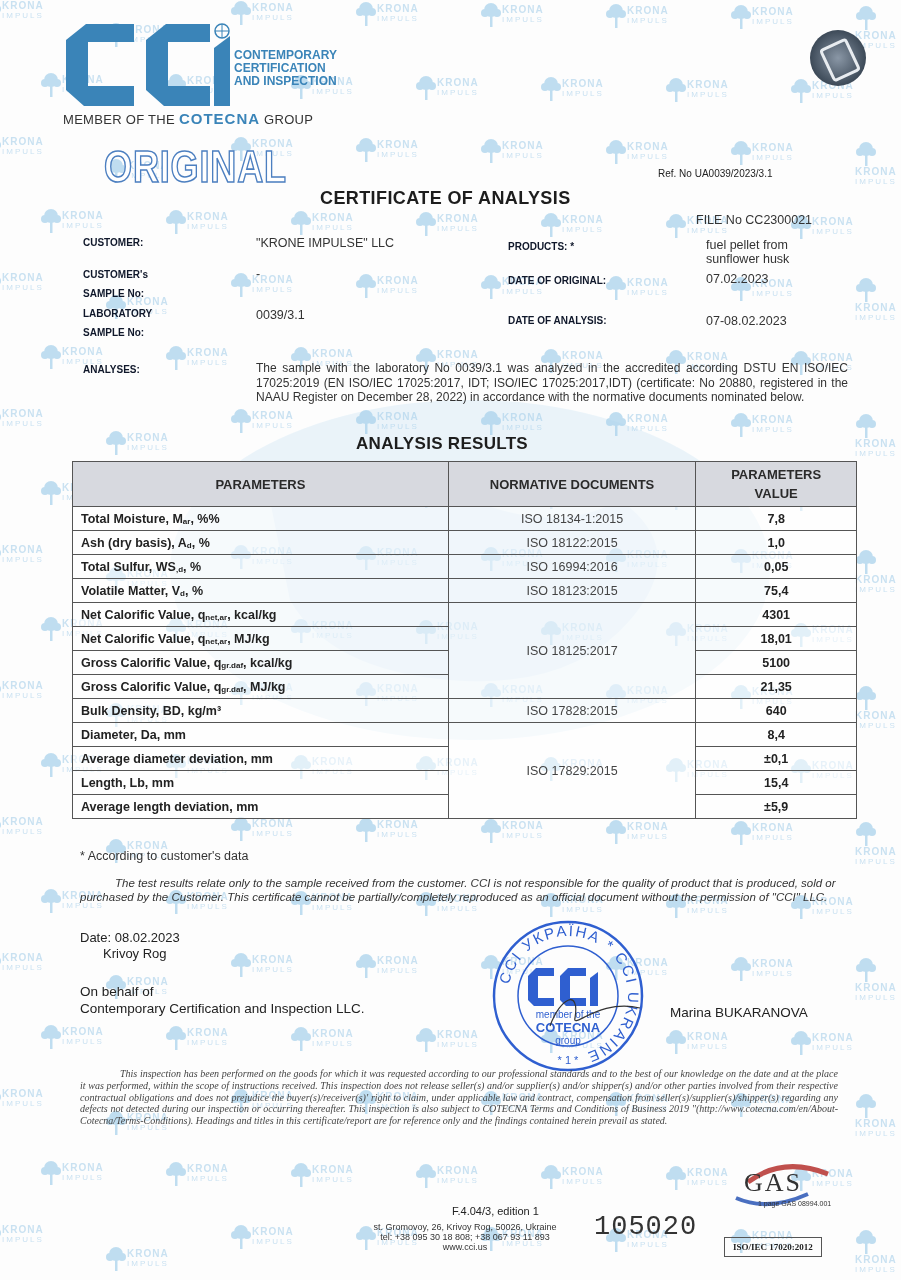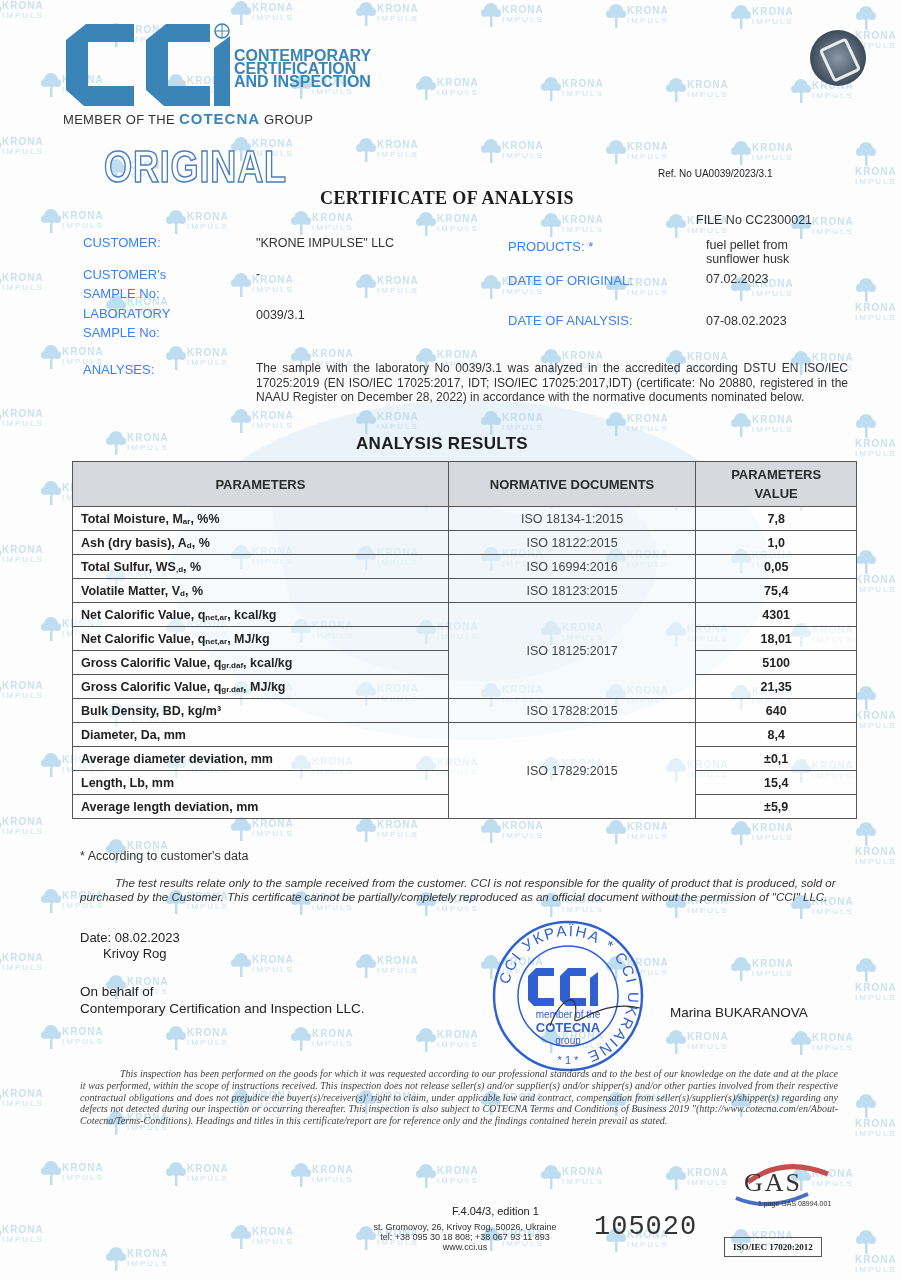--- a/index.html
+++ b/index.html
@@ -4,26 +4,26 @@
 <style>
   html, body { margin:0; padding:0; }
   body { width:901px; height:1280px; background:#fdfdfd; position:relative; overflow:hidden;
          font-family:"Liberation Sans", sans-serif; color:#222; }
   .wm { position:absolute; color:#9fcbe8; opacity:0.55; font-size:10px; font-weight:bold; line-height:10px; }
   .wm .tree { display:inline-block; width:22px; height:26px; vertical-align:middle; }
   .wm .wt { display:inline-block; vertical-align:middle; letter-spacing:1px; }
   .wm .wt span { display:block; }
   .wm .wt span.s { font-weight:normal; font-size:8px; letter-spacing:2px; }
   .abs { position:absolute; }
-  .logo-word { font-weight:bold; color:#3a84b8; font-size:16px; line-height:13px; }
+  .logo-word { font-weight:bold; color:#3a84b8; font-size:12px; line-height:13px; }
   .member { font-size:13px; color:#333; letter-spacing:0.3px; }
   .member .cot { color:#3a84b8; font-weight:bold; font-size:15px; letter-spacing:1px; }
   .original { font-size:44px; font-weight:bold; color:#fff; -webkit-text-stroke:1.6px #4c7fc0; letter-spacing:1px; transform:scaleX(0.82); transform-origin:left top; font-family:"Liberation Sans", sans-serif; }
   .title { font-weight:bold; font-size:18px; color:#1d1d1d; letter-spacing:0.4px; }
-  .lbl { font-weight:normal; font-size:13px; color:#3b82f6; line-height:19px; }
+  .lbl { font-weight:bold; font-size:10px; color:#0f172a; line-height:19px; }
   .val { font-size:12.5px; color:#333; line-height:16px; }
   .analyses-text { font-size:12px; color:#333; line-height:14.5px; text-align:justify; width:592px; }
   .results-title { font-weight:bold; font-size:17px; color:#1d1d1d; letter-spacing:0.3px; }
   table.res { position:absolute; left:72px; top:461px; width:785px; border-collapse:collapse; font-size:12.5px; }
   table.res td, table.res th { border:1.2px solid #555; }
   table.res th { background:#d7d9df; font-weight:bold; color:#2a2a2a; font-size:13px; height:44px; padding:0; }
   table.res td { height:23px; padding:0 8px; background:rgba(255,255,255,0.55); }
   td.p { font-weight:bold; color:#222; width:355px; }
   td.d { text-align:center; color:#444; width:228px; }
   td.v { text-align:center; font-weight:bold; color:#222; width:142px; }
@@ -927,21 +927,21 @@
 </div>
 
 <div class="abs" style="left:810px;top:30px;width:56px;height:56px;border-radius:50%;background:radial-gradient(circle,#8a97a6 0%,#3d4a58 70%,#6c7a88 100%);">
   <div style="position:absolute;left:15px;top:12px;width:24px;height:30px;border:3px solid #e8ecf0;border-radius:4px;transform:rotate(-25deg);"></div>
 </div>
 
 <div class="abs" style="left:658px;top:168px;font-size:10px;color:#222;">Ref. No UA0039/2023/3.1</div>
 <div class="abs" style="left:696px;top:213px;font-size:12.5px;color:#333;">FILE No CC2300021</div>
 
 <div class="abs original" style="left:104px;top:142px;">ORIGINAL</div>
-<div class="abs title" style="left:320px;top:188px;font-family:Liberation Serif, serif;">CERTIFICATE OF ANALYSIS</div>
+<div class="abs title" style="left:320px;top:188px;">CERTIFICATE OF ANALYSIS</div>
 
 <div class="abs lbl" style="left:83px;top:233px;">CUSTOMER:</div>
 <div class="abs val" style="left:256px;top:235px;">"KRONE IMPULSE" LLC</div>
 
 <div class="abs lbl" style="left:83px;top:265px;">
   <div>CUSTOMER's</div>
   <div>SAMPLE No:</div>
 </div>
 <div class="abs val" style="left:256px;top:266px;">-</div>
 

